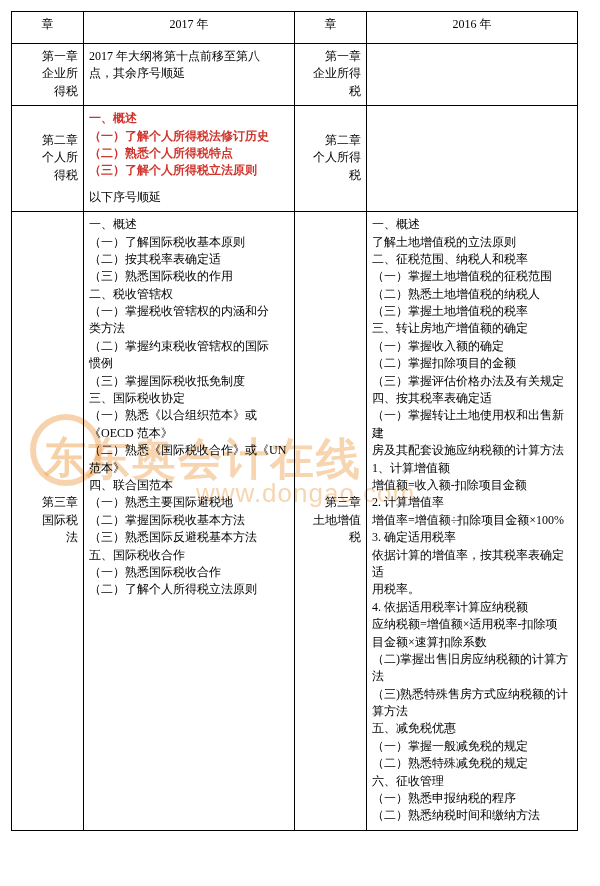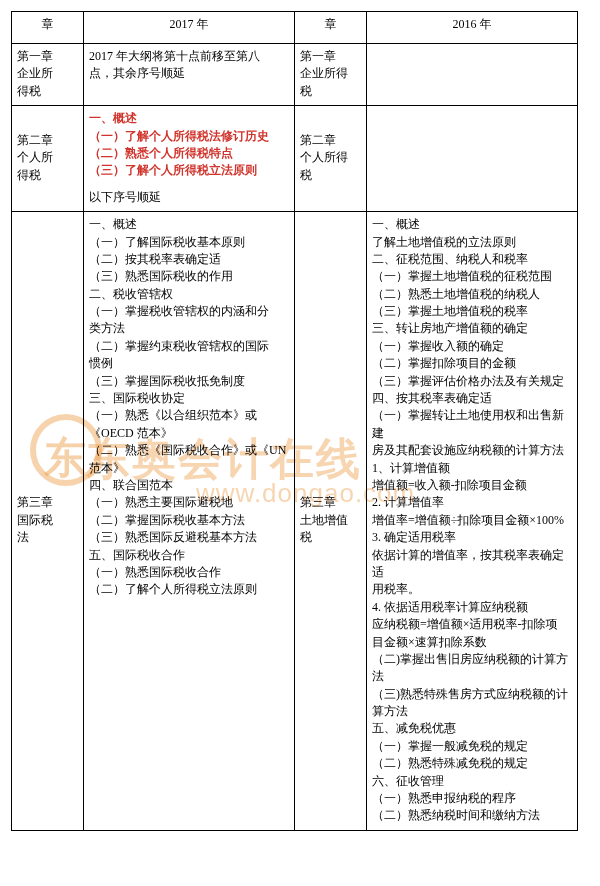--- a/index.html
+++ b/index.html
@@ -43,21 +43,21 @@
   col.c3 { width: 72px; }
   col.c4 { width: 211px; }
 
   .hdr td {
     text-align: center;
     vertical-align: middle;
     height: 22px;
     padding: 3px 4px;
   }
   .chap {
-    text-align: left;
+    text-align: right;
     vertical-align: middle !important;
   }
   .chap .line { display: block; }
   .cell-body p {
     margin: 0;
     padding: 0;
   }
   .red {
     color: #d0342c;
     font-weight: bold;

